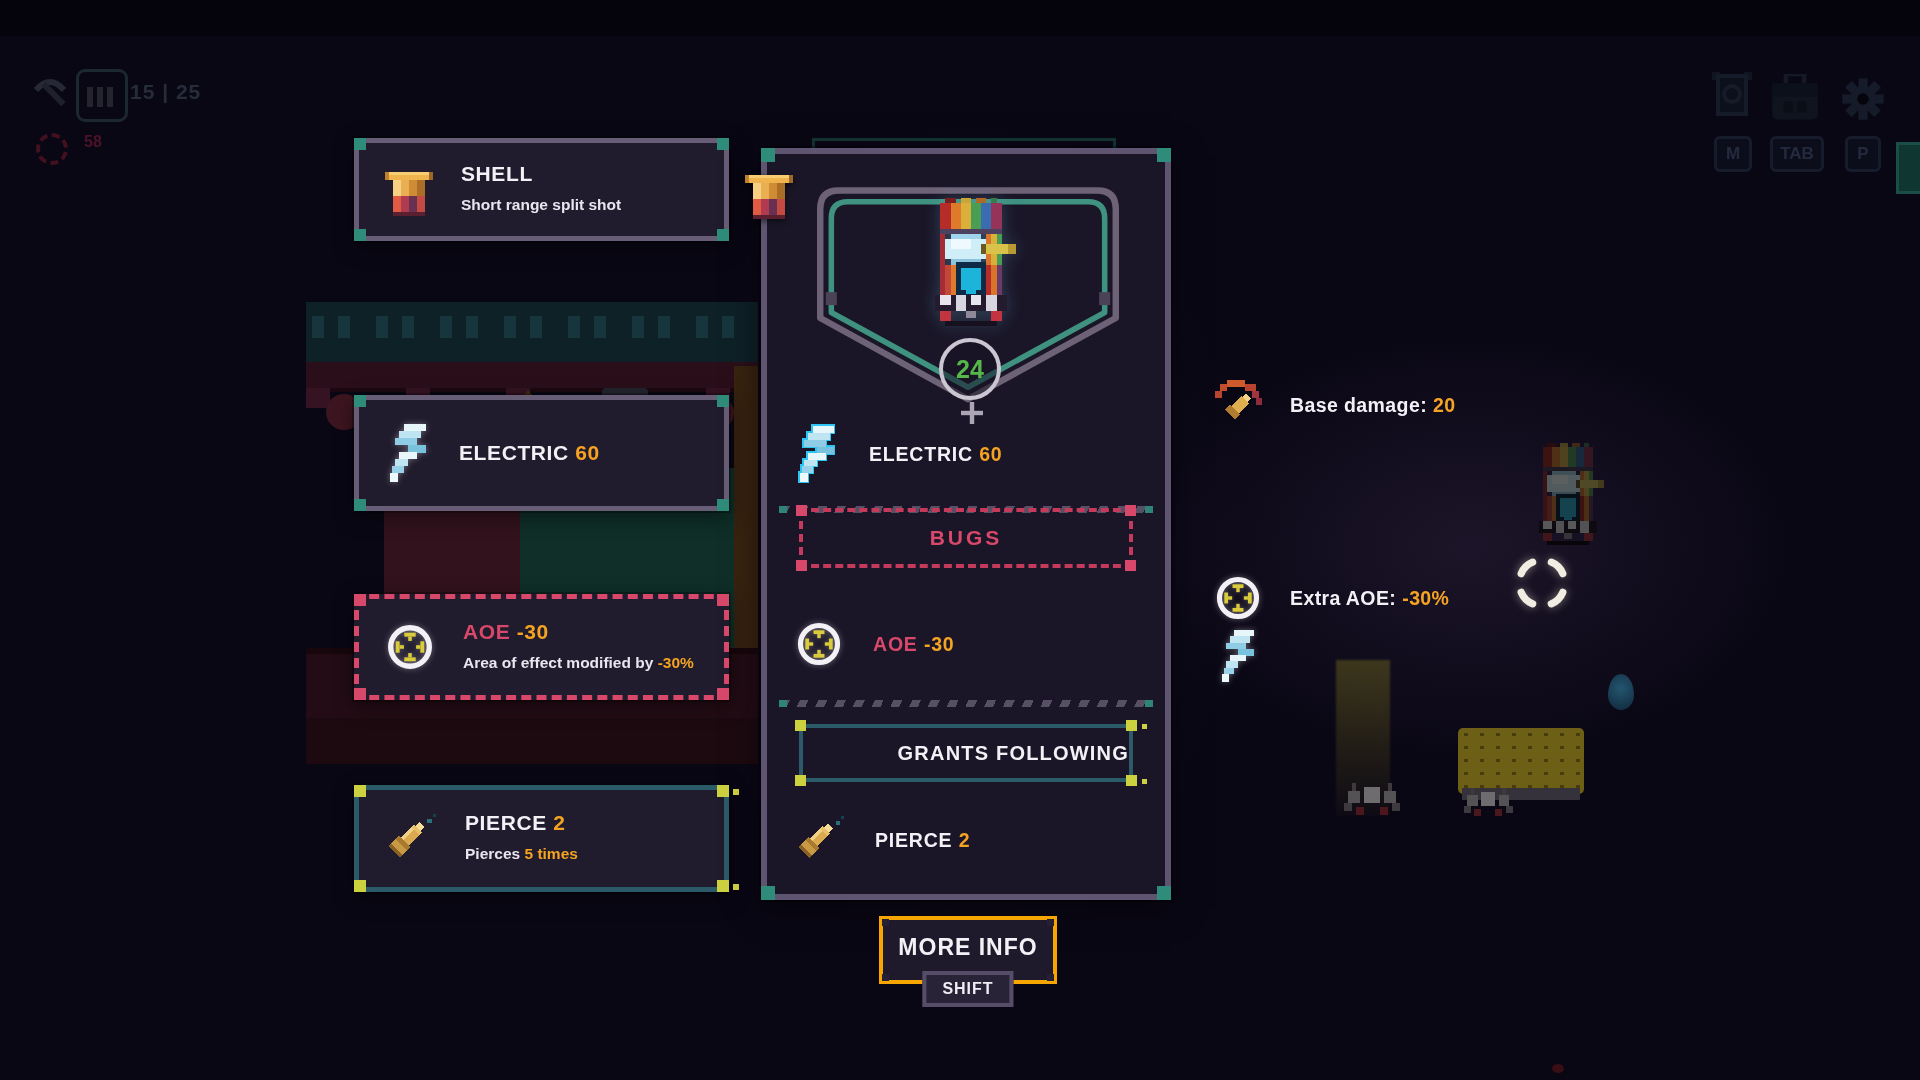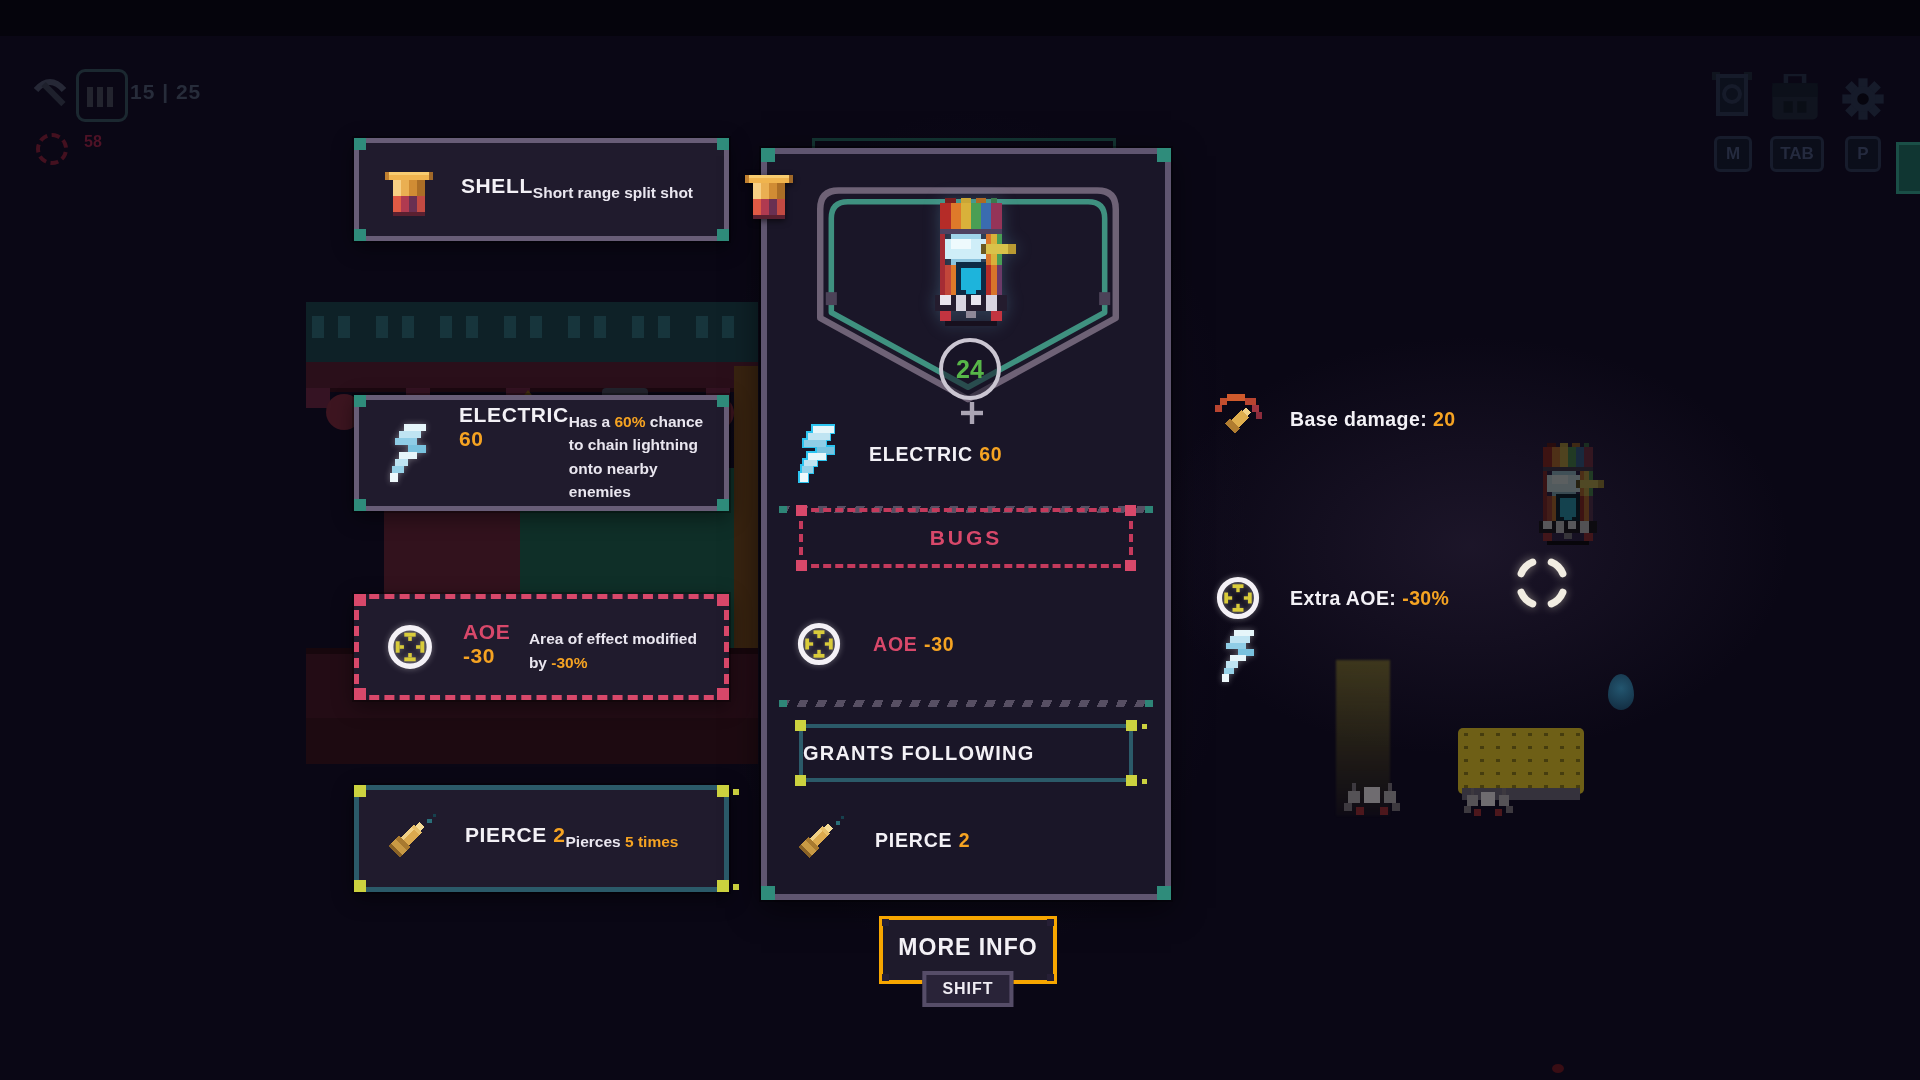--- a/index.html
+++ b/index.html
@@ -58,21 +58,21 @@
       background:#0b0e1a;border:3px solid #171c2c;border-radius:6px;
       color:#242a3e;font-weight:bold;font-size:17px;}
 
   
   .tooltip{position:absolute;box-sizing:border-box;background:#201b2d;border:5px solid #685d77;
       display:flex;align-items:center;padding:0 18px 0 26px;gap:28px;
       box-shadow:0 0 0 2px rgba(0,0,0,.25),0 6px 20px rgba(0,0,0,.45);}
   .tooltip.red{border:5px dashed #d8486a;}
   .tooltip.tealb{border:5px solid #2b5a69;}
   .tt-icon{flex:none;display:flex;align-items:center;justify-content:center;}
-  .tt-col{display:flex;flex-direction:row;}
+  .tt-col{display:flex;flex-direction:column;}
   .tt-title{font-size:21px;font-weight:bold;color:#f3f1f6;letter-spacing:.6px;}
   .tt-desc{font-size:15.5px;font-weight:bold;color:#e9e6ef;margin-top:7px;line-height:1.5;}
   .v{color:#f5a322;}
   .crimson{color:#d8486a;}
   .corner{position:absolute;width:12px;height:12px;}
   .c-tl{top:-5px;left:-5px}.c-tr{top:-5px;right:-5px}.c-bl{bottom:-5px;left:-5px}.c-br{bottom:-5px;right:-5px}
   .teal-c{background:#2f8c7b;}
   .red-c{background:#d8486a;}
   .yellow-c{background:#ccd23f;}
   .nub-r{box-shadow:13px 1px 0 -3px #ccd23f;}
@@ -94,21 +94,21 @@
   .panel-row{position:absolute;left:0;right:0;display:flex;align-items:center;padding-left:28px;gap:30px;}
   .row-label{font-size:19.5px;font-weight:bold;color:#f3f1f6;letter-spacing:.8px;}
   .divider{position:absolute;left:14px;right:14px;height:7px;
       background:repeating-linear-gradient(115deg,#574f63 0 8px,transparent 8px 17px);}
   .divider::before,.divider::after{content:"";position:absolute;top:0;width:8px;height:7px;background:#2e8577;}
   .divider::before{left:-2px}.divider::after{right:-2px}
   .bugs-box{position:absolute;left:32px;width:334px;height:60px;box-sizing:border-box;
       border:4px dashed #c43a5c;display:flex;align-items:center;justify-content:center;}
   .bugs-box .label{font-size:21px;font-weight:bold;letter-spacing:3px;color:#d8486a;}
   .grants-box{position:absolute;left:32px;width:334px;height:58px;box-sizing:border-box;
-      border:4px solid #2b5a69;display:flex;align-items:center;justify-content:flex-start;}
+      border:4px solid #2b5a69;display:flex;align-items:center;justify-content:flex-end;}
   .grants-box .label{font-size:20px;font-weight:bold;letter-spacing:1.2px;color:#f3f1f6;}
   .box-corner{position:absolute;width:11px;height:11px;}
   .ebolt-outline{filter:drop-shadow(1.6px 0 0 #2cc4f0) drop-shadow(-1.6px 0 0 #2cc4f0)
       drop-shadow(0 1.6px 0 #2cc4f0) drop-shadow(0 -1.6px 0 #2cc4f0);}
   .soft-glow{filter:drop-shadow(0 0 3px rgba(255,255,255,.35));}
 
   
   .more-info{position:absolute;left:879px;top:880px;width:178px;height:68px;box-sizing:border-box;
       background:#1e1a2b;border:4px solid #f7a600;display:flex;align-items:flex-start;justify-content:center;}
   .more-info .label{margin-top:14px;font-size:23px;font-weight:bold;color:#f3f1f6;letter-spacing:1px;}
@@ -349,21 +349,20 @@
     <span class="corner c-tr teal-c"></span>
     <span class="corner c-bl teal-c"></span>
     <span class="corner c-br teal-c"></span>
     <span class="tt-icon soft-glow">
       <svg width="46" height="58" viewBox="0 0 10 13">
           <use href="#sym-bolt"></use>
         </svg>
     </span>
     <span class="tt-col" style="max-width:262px;">
       <span class="tt-title"><span>ELECTRIC</span> <span class="v">60</span></span>
-      <span class="tt-desc"><span>Has a </span><span class="v">60%</span><span> chance to chain lightning onto nearby enemies</span></span>
     </span>
   </div>
 
   <div class="tooltip red" style="left:354px;top:558px;width:375px;height:106px;">
     <span class="corner c-tl red-c"></span>
     <span class="corner c-tr red-c"></span>
     <span class="corner c-bl red-c"></span>
     <span class="corner c-br red-c"></span>
     <span class="tt-icon soft-glow">
       <svg width="50" height="50" viewBox="0 0 14 14">
@@ -471,21 +470,21 @@
 
   <div class="more-info">
     <span class="notch n-tl"></span>
     <span class="notch n-tr"></span>
     <span class="notch n-bl"></span>
     <span class="notch n-br"></span>
     <span class="label">MORE INFO</span>
     <span class="shift-key">SHIFT</span>
   </div>
 
-  <div class="stat-row" style="left:1212px;top:358px;">
+  <div class="stat-row" style="left:1212px;top:344px;">
     <span class="stat-icon">
       <svg width="50" height="50" viewBox="0 0 14 14" class="px">
         <g fill="#cf5a2c">
           <rect x="4" y="0" width="5" height="2"></rect>
             <rect x="9" y="1" width="3" height="2" fill="#b84430"></rect>
           <rect x="2" y="1" width="2" height="2" fill="#c24e2e"></rect>
             <rect x="11" y="3" width="2" height="2" fill="#a03440"></rect>
           <rect x="0.6" y="3" width="2" height="2" fill="#b84430"></rect>
             <rect x="12" y="5" width="1.6" height="2" fill="#8c2c3c"></rect>
         </g>

